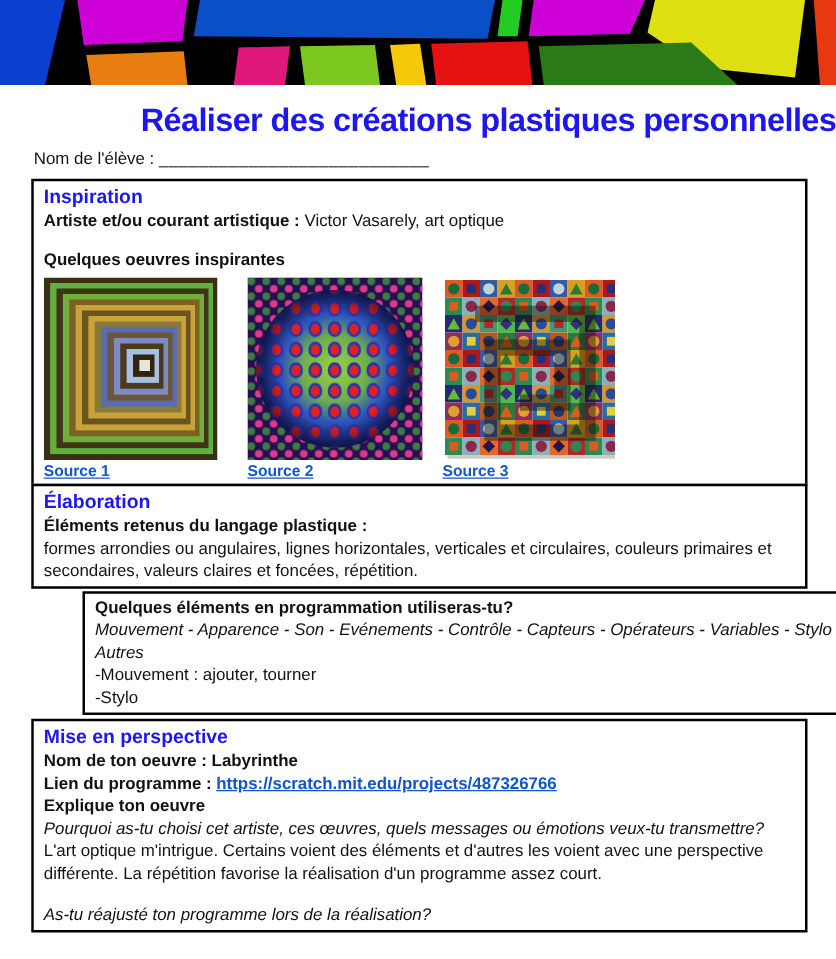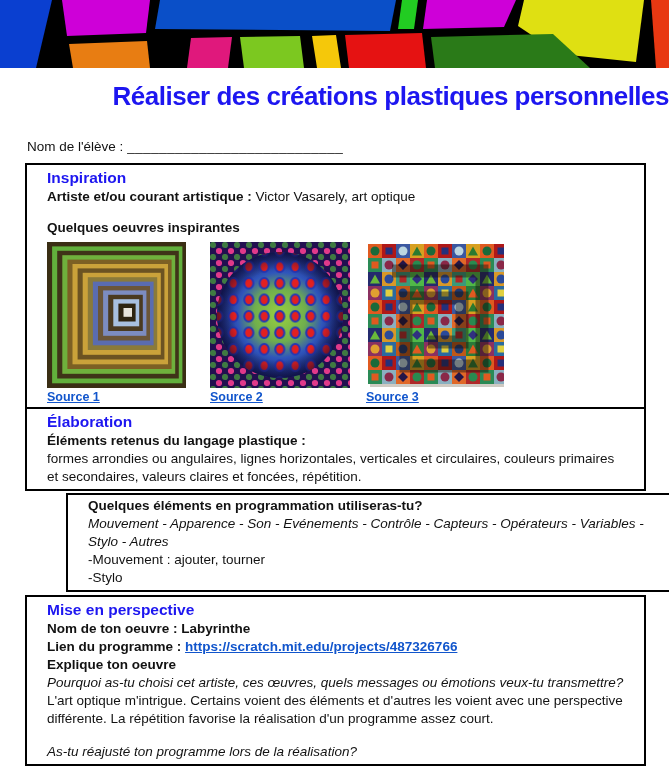--- a/index.html
+++ b/index.html
@@ -5,24 +5,24 @@
   html,body{margin:0;padding:0;}
   .page{
     width:669px;height:767px;background:#ffffff;overflow:hidden;
     font-family:"Liberation Sans","DejaVu Sans",sans-serif;color:#121212;
   }
   .banner{display:block;}
   .doc-title{
     margin:13px 0 0;text-align:right;color:#1d16f0;
     font-size:26px;font-weight:bold;letter-spacing:-0.5px;line-height:30px;
   }
-  .name-line{margin:28px 0 9px 27px;font-size:13.5px;}
+  .name-line{margin:8px 0 9px 27px;font-size:13.5px;}
   .name-blank{letter-spacing:0.5px;}
   .boxes{margin-left:25px;width:621px;}
-  .box{box-sizing:border-box;width:621px;border:2px solid #000;padding:2px 20px 3px;background:#fff;}
+  .box{box-sizing:border-box;width:621px;border:2px solid #000;padding:2px 8px 3px;background:#fff;}
   .box-elaboration{margin-top:-2px;}
   .box-programming{margin-top:2px;margin-left:41px;}
   .box-perspective{margin-top:3px;}
   .box h2{margin:1px 0 1px;font-size:15.5px;color:#1d16f0;line-height:19px;font-weight:bold;}
   .box p{margin:0;font-size:13.5px;line-height:18px;}
   .bold{font-weight:bold;}
   .italic{font-style:italic;}
   .spacer{height:13px;}
   .gap{height:15px;}
   .art-row{display:flex;margin-top:5px;}

